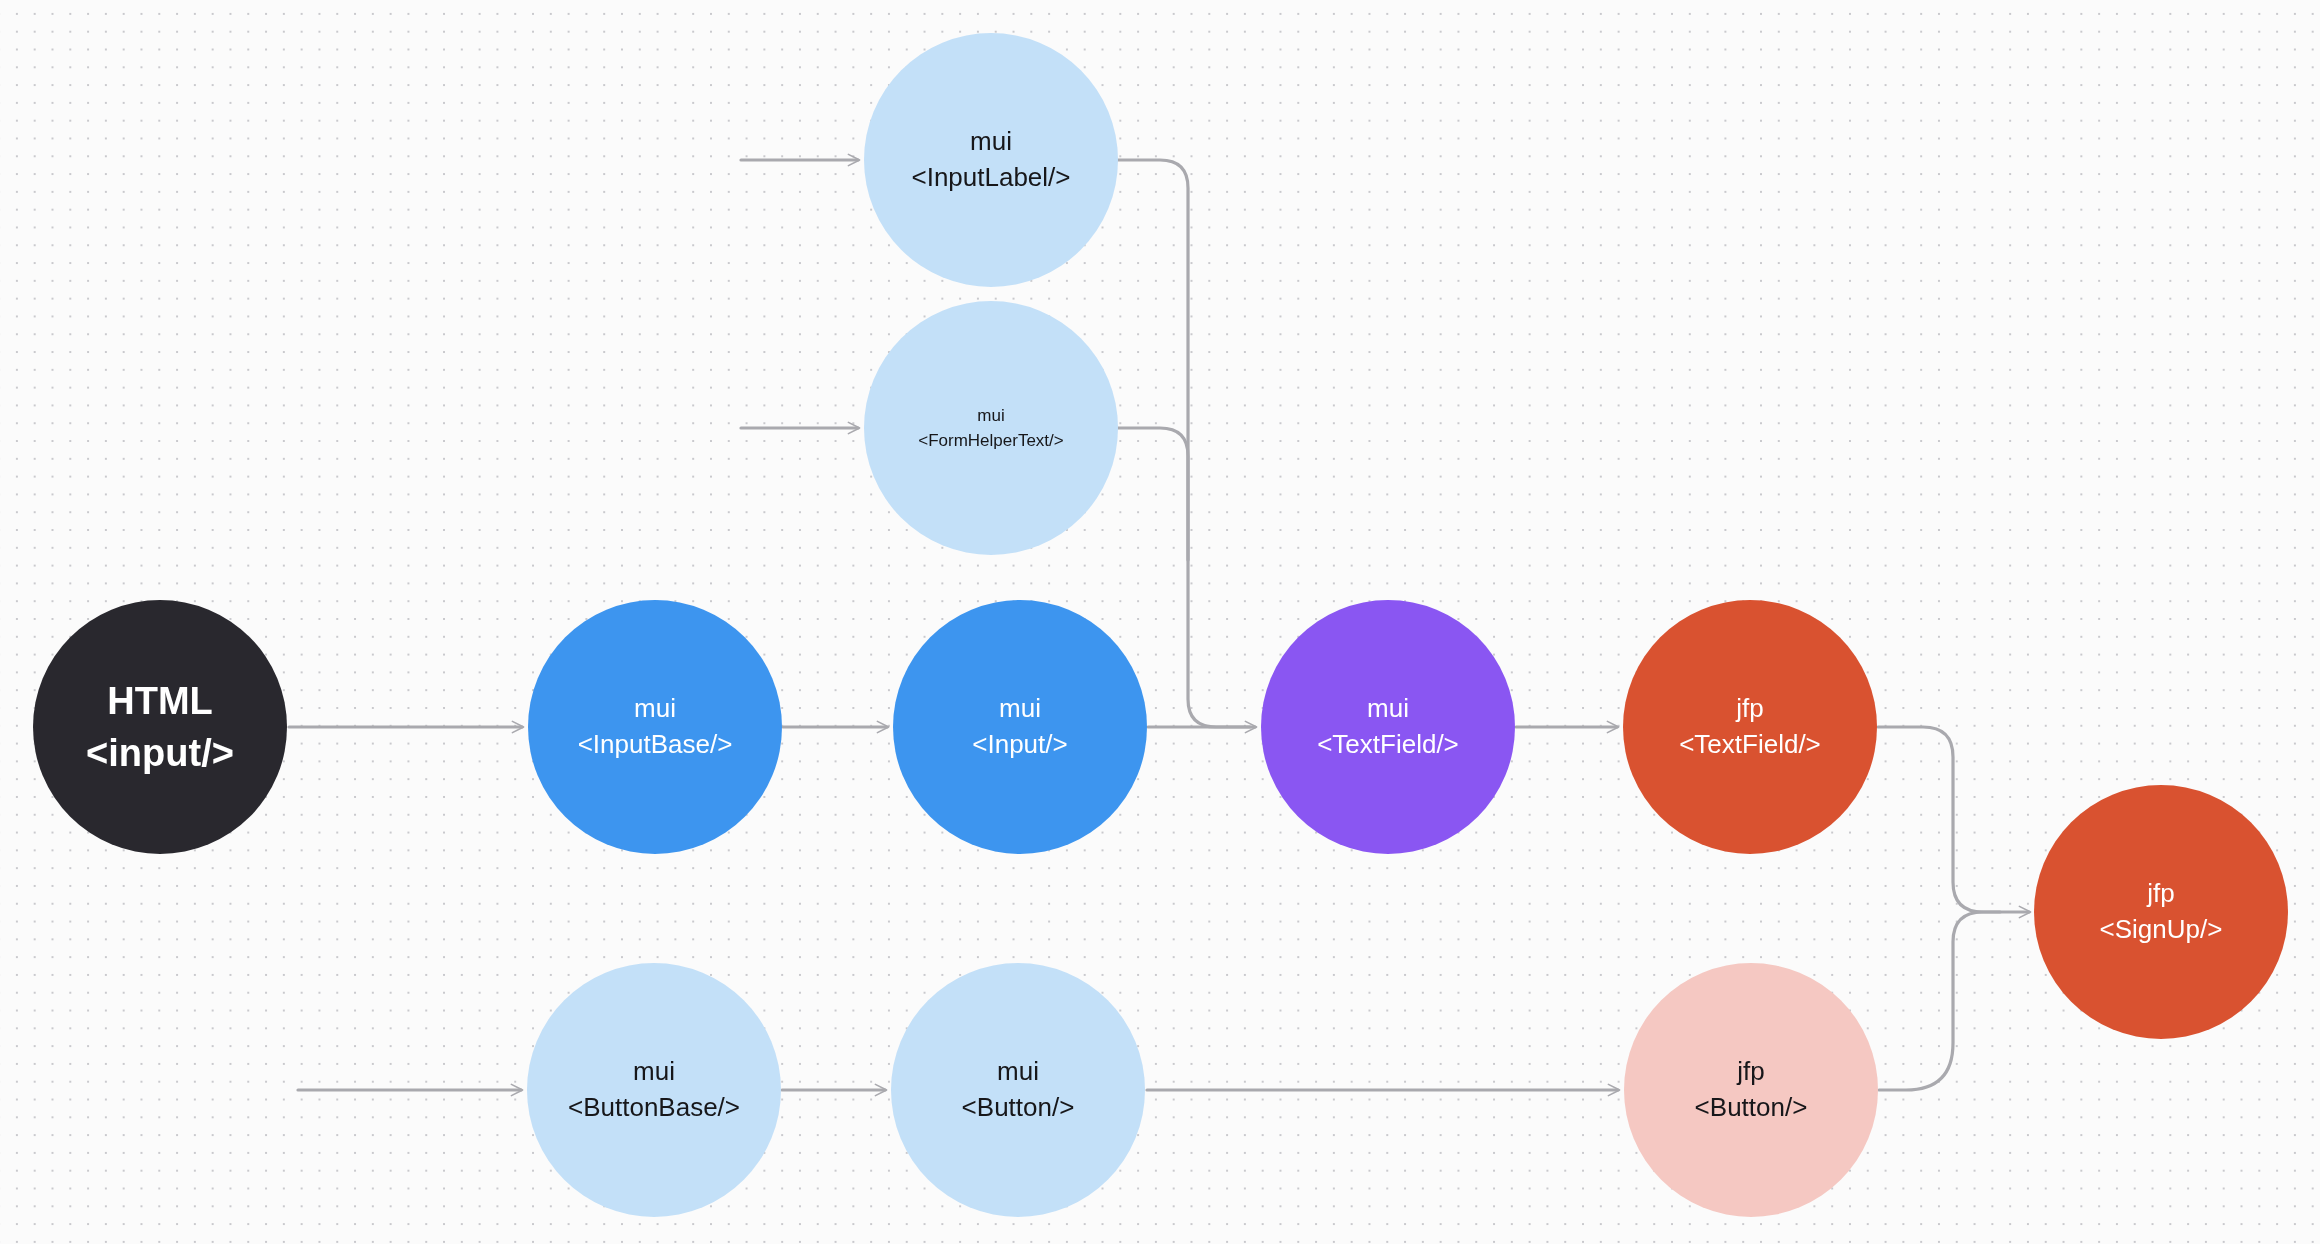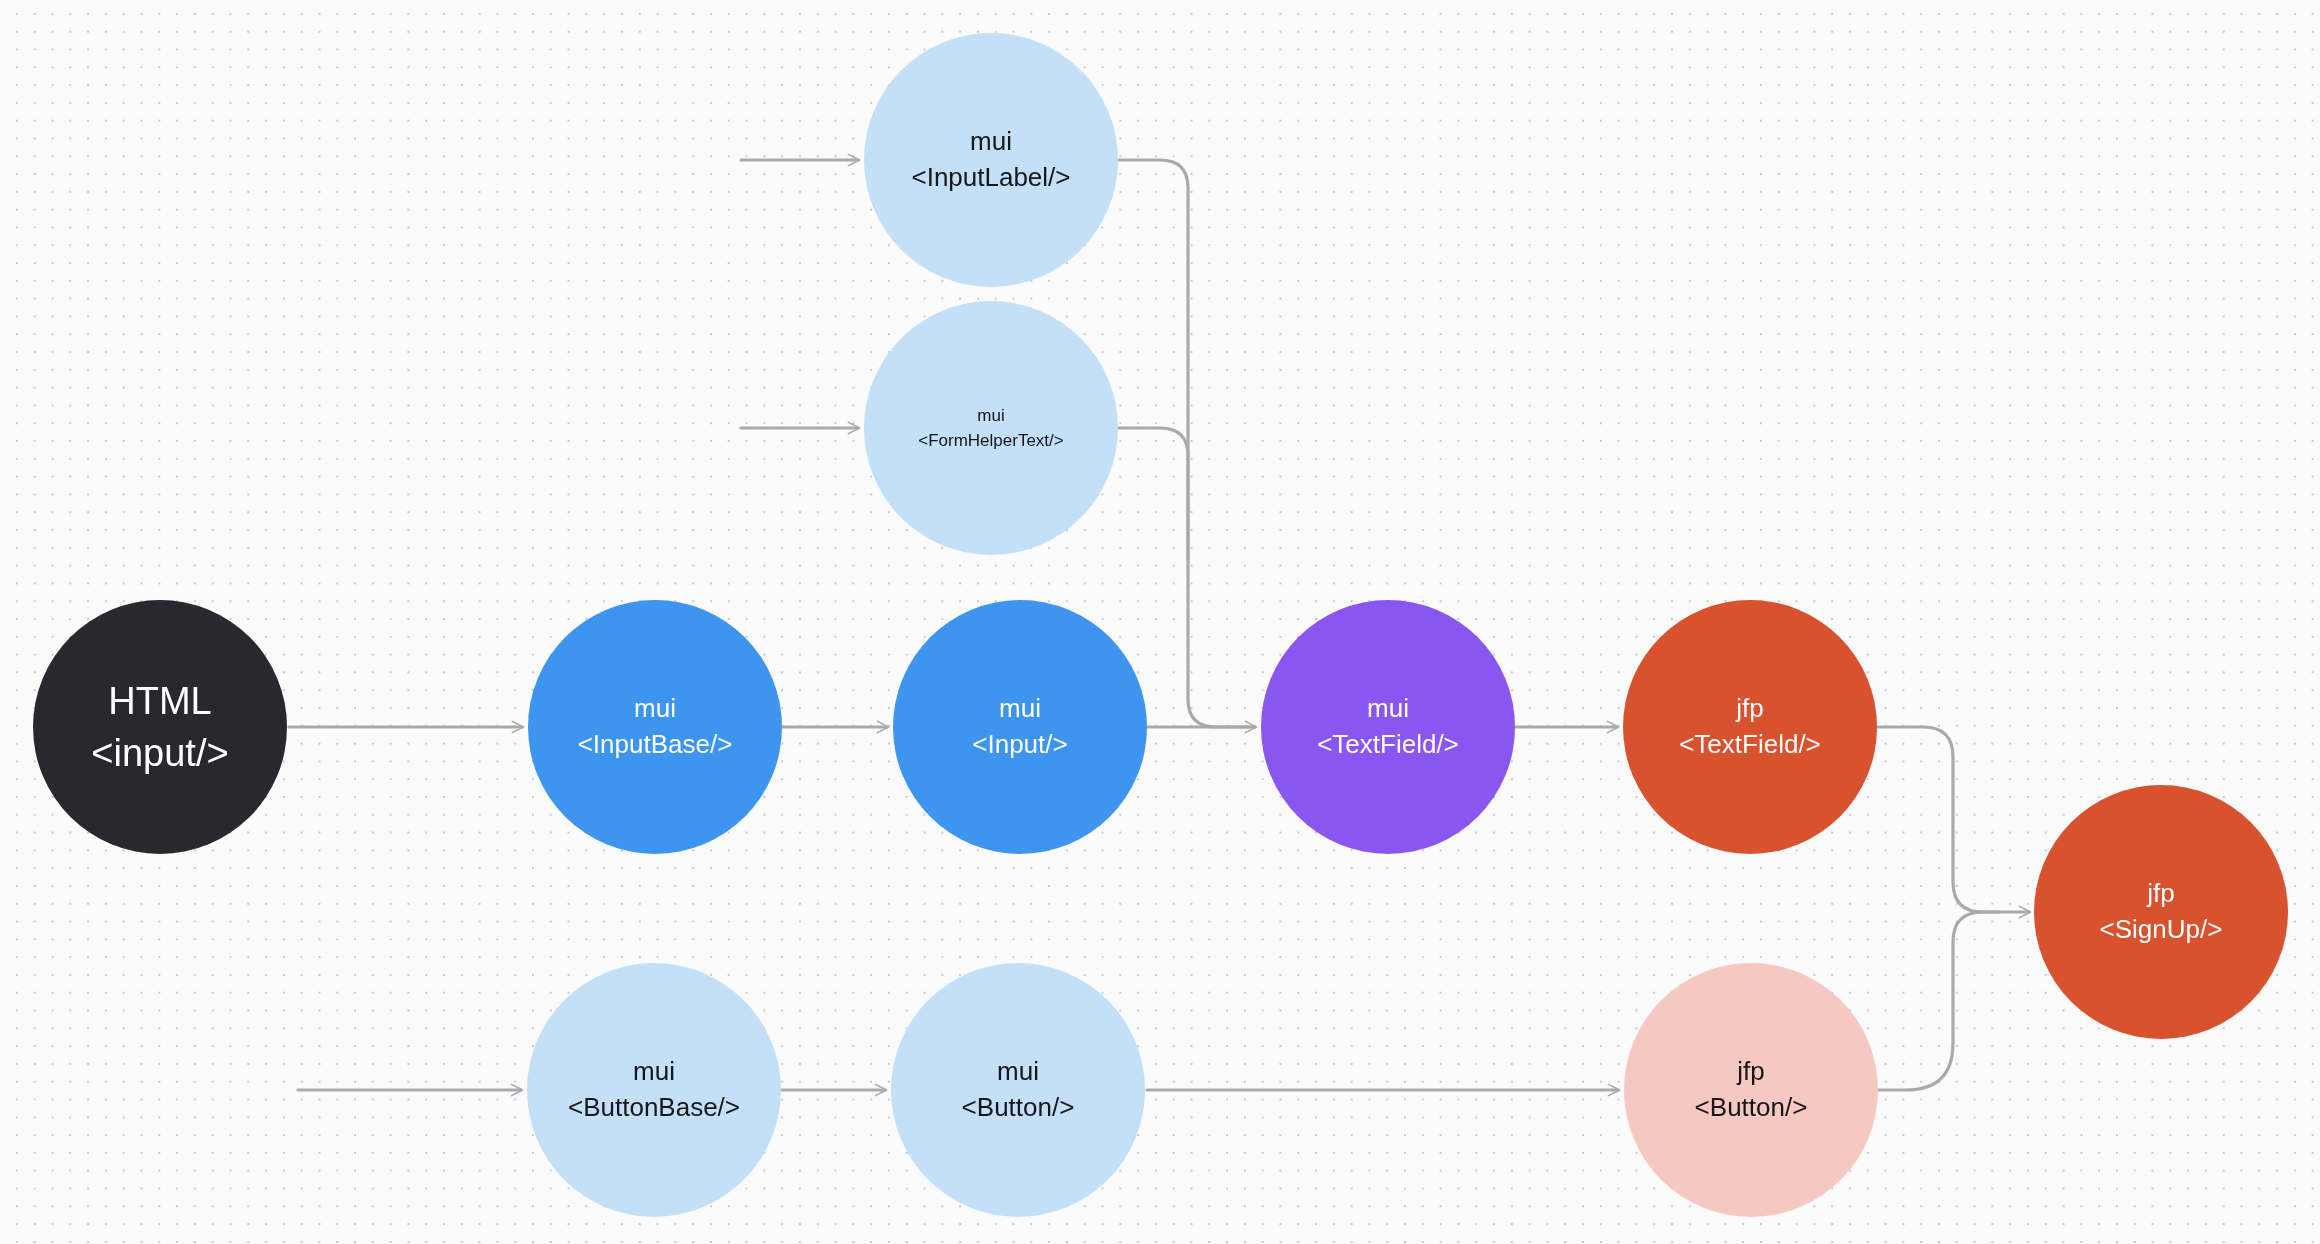--- a/index.html
+++ b/index.html
@@ -18,21 +18,21 @@
   .node{
     position:absolute;
     width:254px;height:254px;
     border-radius:50%;
     display:flex;flex-direction:column;align-items:center;justify-content:center;
     text-align:left;
     font-size:26px;line-height:1.38;
     color:#17171a;
     user-select:none;
   }
-  .c-black{background:#29282e;color:#ffffff;font-size:38px;font-weight:400;}
+  .c-black{background:#29282e;color:#ffffff;font-size:38px;font-weight:700;}
   .c-blue{background:#3d95ef;color:#ffffff;}
   .c-purple{background:#8a56f2;color:#ffffff;}
   .c-orange{background:#d95230;color:#ffffff;}
   .c-lightblue{background:#c3e0f8;}
   .c-pink{background:#f5c8c2;}
   .small{font-size:17px;line-height:1.5;}
 </style>
 </head>
 <body>
 

